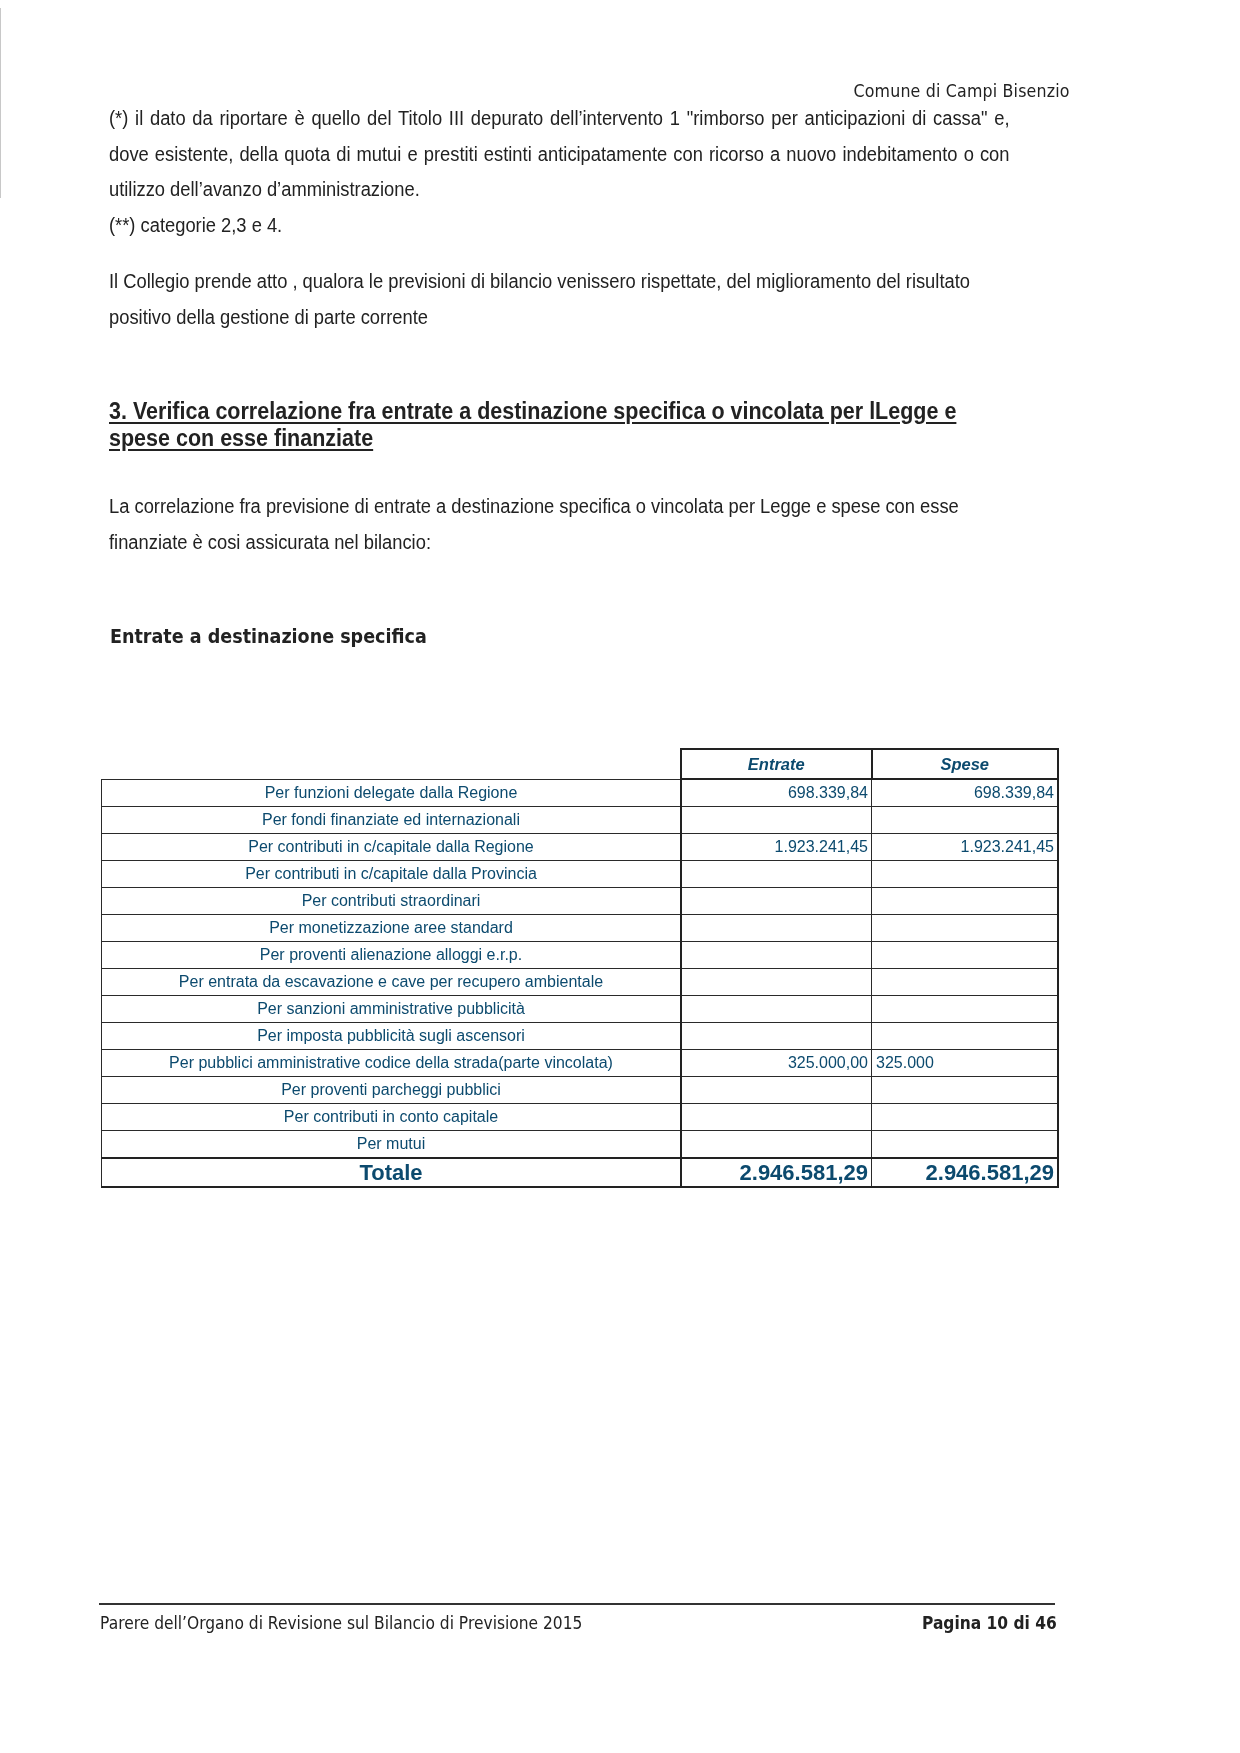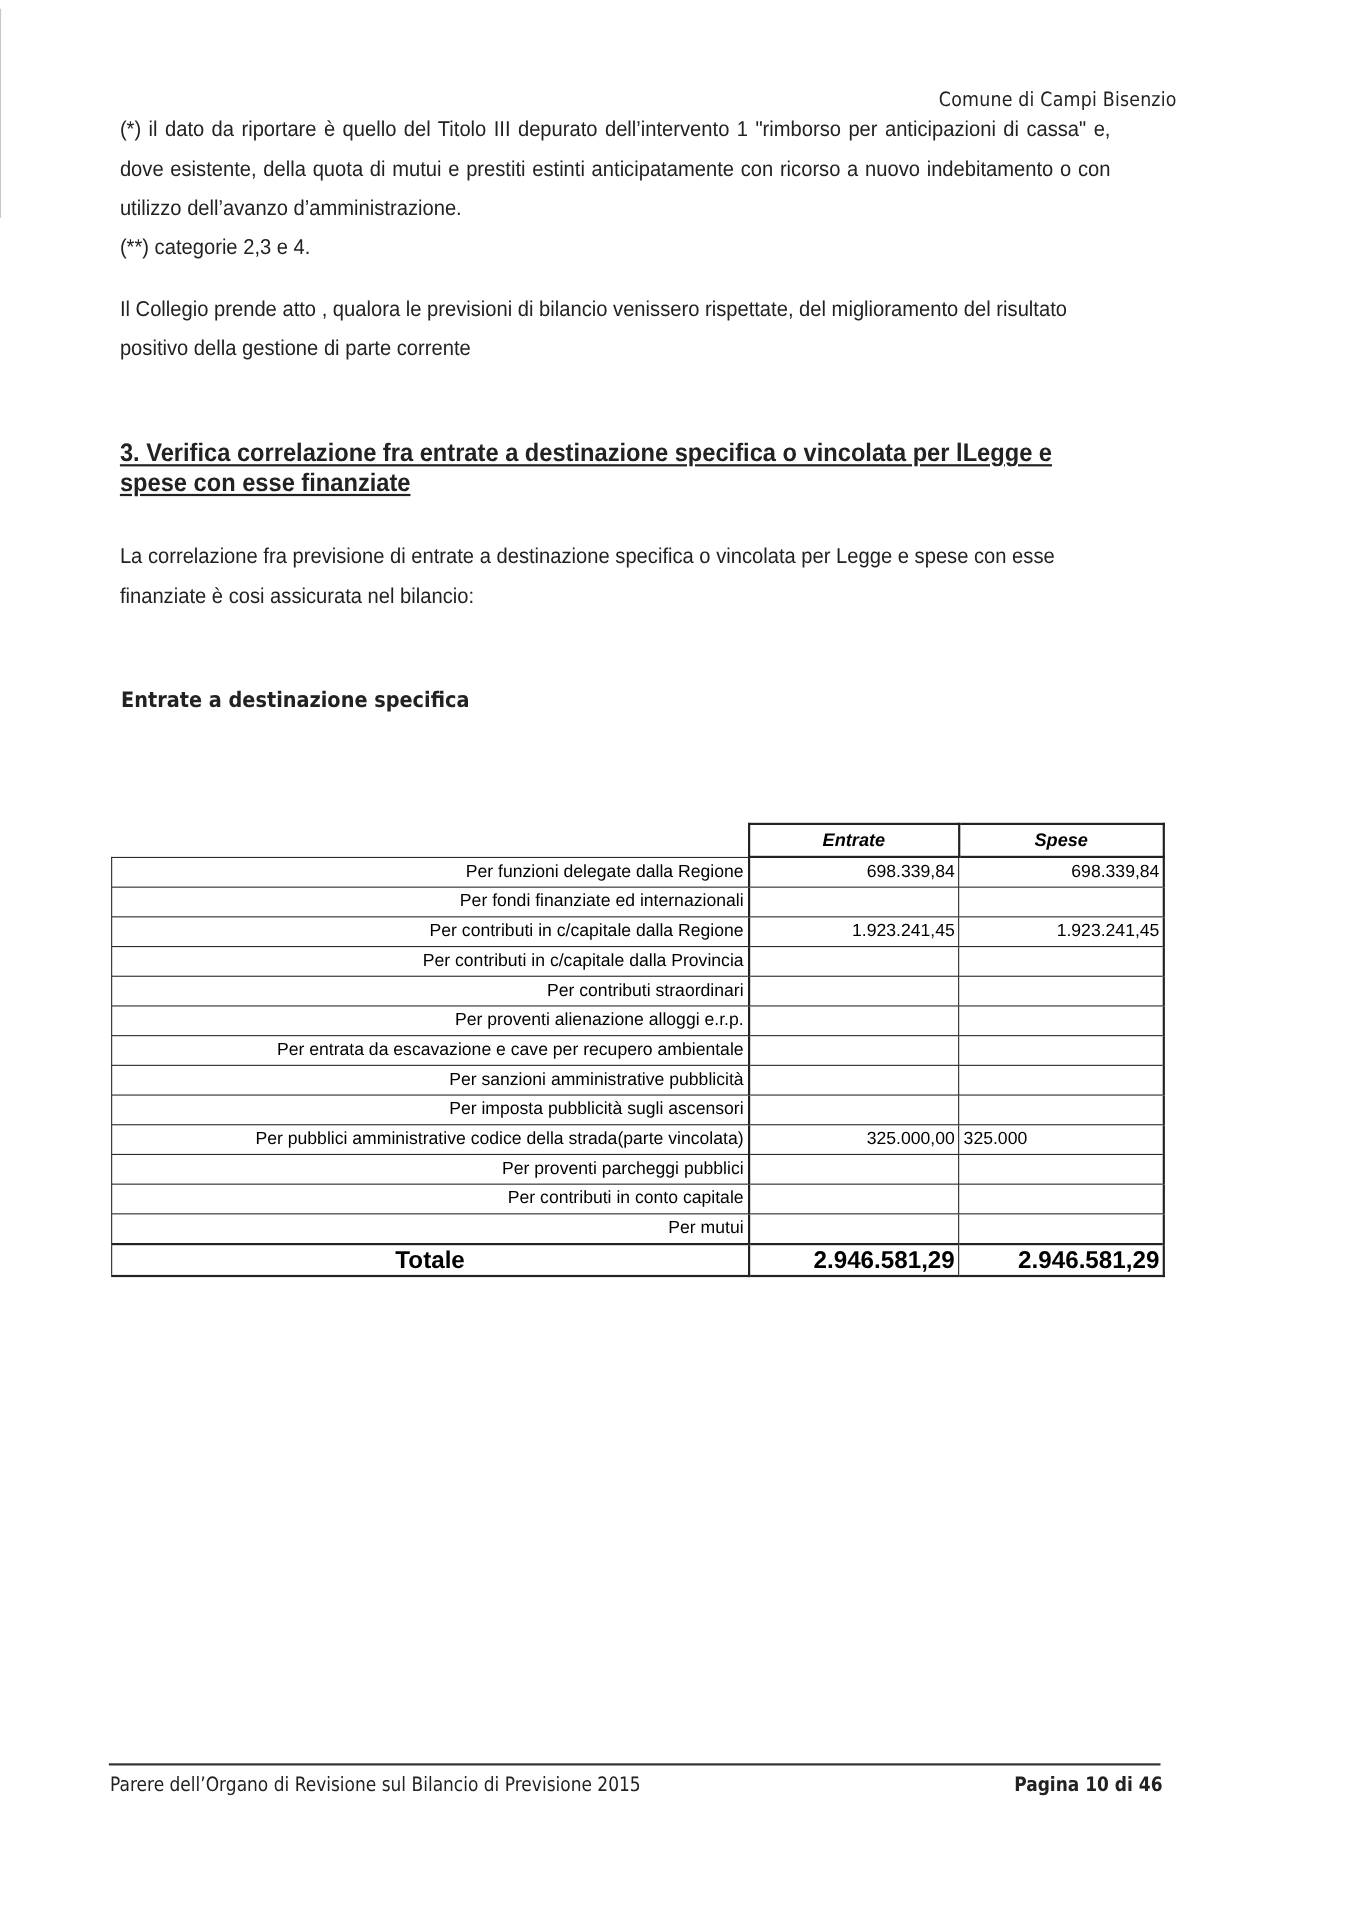--- a/index.html
+++ b/index.html
@@ -10,23 +10,23 @@
          font-family: "DejaVu Sans", sans-serif; transform: scaleX(0.88); transform-origin: right center; color:#222; }
   .p { position: absolute; left: 109px; width: 958px; font-size: 19.5px; line-height: 35.5px;
        transform: scaleX(0.94); transform-origin: left top; color:#222; }
   .justify { text-align: justify; text-align-last: left; }
   .h3 { position: absolute; left: 109px; top: 398px; width: 960px; font-size: 23px; font-weight: bold;
         line-height: 27px; text-decoration: underline; text-underline-offset: 3px; transform: scaleX(0.935);
         transform-origin: left top; color:#222; }
   .sub { position: absolute; left: 110px; top: 625px; font-size: 19.5px; font-weight: bold;
          font-family: "DejaVu Sans", sans-serif; transform: scaleX(0.9); transform-origin: left top; color:#222; }
   table { position: absolute; left: 101px; top: 748px; border-collapse: collapse;
-          font-size: 16px; color: #000000; }
+          font-size: 16px; color: #0c4a6e; }
   td, th { padding: 0 4px; height: 26px; line-height: 26px; white-space: nowrap; }
-  .lbl { width: 570px; border: 1.5px solid #2a2a2a; border-right: 2px solid #222; text-align: right; }
+  .lbl { width: 570px; border: 1.5px solid #2a2a2a; border-right: 2px solid #222; text-align: center; }
   .num { width: 182px; border: 1.5px solid #2a2a2a; text-align: right; padding-right: 3px; }
   .spe { width: 178px; border-right: 2px solid #222; }
   .head-empty { border: none; }
   th.colh { font-style: italic; font-weight: bold; text-align: center; border: 2px solid #222; height: 28px; font-size: 16.5px; }
   tr.total td { font-weight: bold; font-size: 22px; border-bottom: 2px solid #222; border-top: 2px solid #222; height: 27px; }
   tr.total td.lbl { text-align: center; }
   .center { text-align: left; }
   .footline { position: absolute; left: 99px; top: 1603px; width: 956px; height: 2px; background: #333; }
   .foot { position: absolute; top: 1612px; font-size: 18px; font-family: "DejaVu Sans", sans-serif;
           transform: scaleX(0.86); color:#222; }
@@ -79,20 +79,25 @@
         <td class="lbl">Per contributi in c/capitale dalla Provincia</td>
         <td class="num"></td>
         <td class="num spe"></td>
       </tr>
       <tr>
         <td class="lbl">Per contributi straordinari</td>
         <td class="num"></td>
         <td class="num spe"></td>
       </tr>
       <tr>
+        <td class="lbl">Per monetizzazione aree standard</td>
+        <td class="num"></td>
+        <td class="num spe"></td>
+      </tr>
+      <tr>
         <td class="lbl">Per proventi alienazione alloggi e.r.p.</td>
         <td class="num"></td>
         <td class="num spe"></td>
       </tr>
       <tr>
         <td class="lbl">Per entrata da escavazione e cave per recupero ambientale</td>
         <td class="num"></td>
         <td class="num spe"></td>
       </tr>
       <tr>

